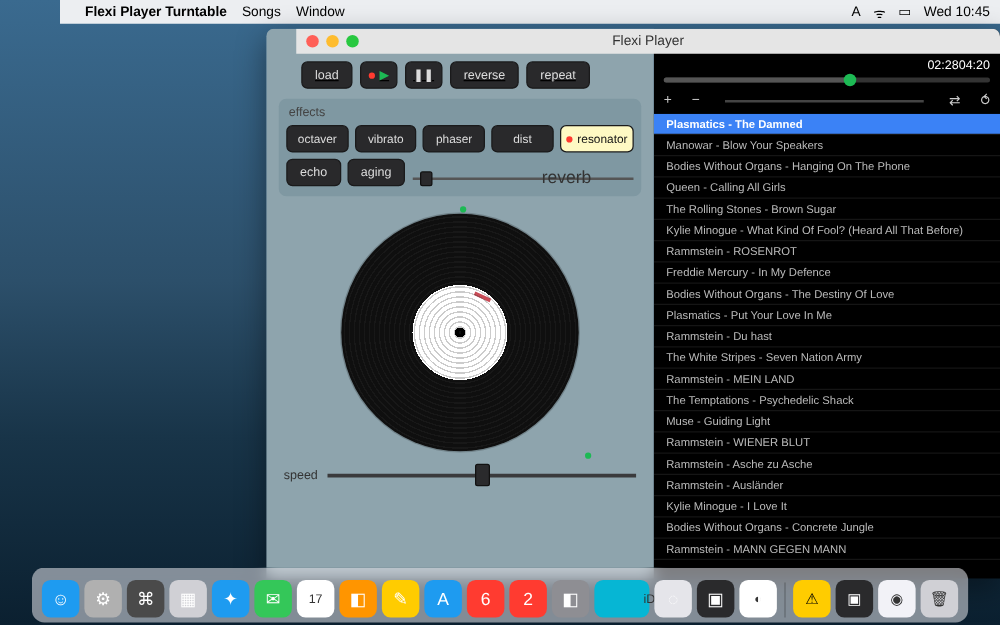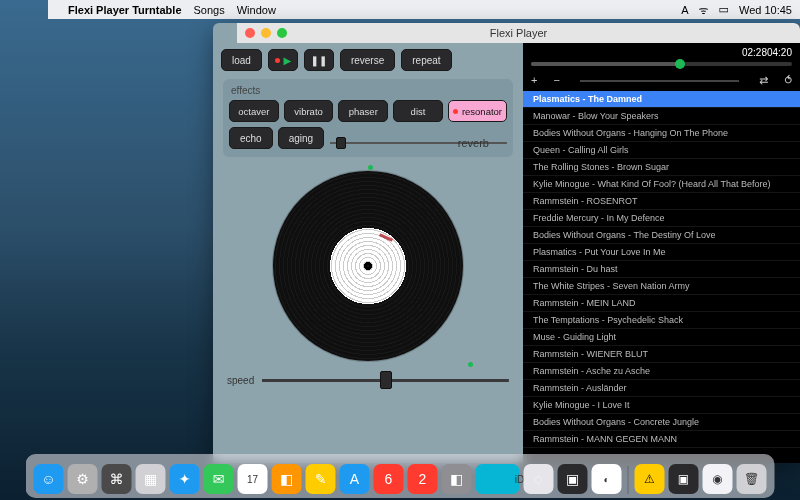--- a/index.html
+++ b/index.html
@@ -16,26 +16,26 @@
   .window { position:absolute; top:23px; left:213px; width:587px; height:440px; border-radius:6px 6px 0 0; box-shadow:0 8px 24px rgba(0,0,0,.4); display:flex; overflow:hidden; }
   .titlebar { position:absolute; top:0; left:0; right:0; height:20px; background:#e5e5e5; display:flex; align-items:center; font-size:11px; z-index:5;margin-left:24px; }
   .tl-dots { display:flex; gap:6px; margin-left:8px; }
   .tl-dot { width:10px; height:10px; border-radius:50%; }
   .tl-title { position:absolute; left:0; right:0; text-align:center; color:#333; pointer-events:none; }
 
   .leftpane { width:310px; background:#8ea4ad; padding-top:20px; position:relative; }
   .rightpane { flex:1; background:#000; padding-top:20px; display:flex; flex-direction:column; color:#ccc; font-size:9px; }
 
   
-  .transport { display:flex; gap:6px; padding:6px 8px; }
+  .transport { display:flex; gap:6px; padding:6px 28px;text-decoration:underline; }
   .btn { background:#29292b; color:#ddd; border-radius:5px; font-size:10px; height:22px; display:flex; align-items:center; justify-content:center; cursor:pointer; border:1px solid #1a1a1b; }
   .btn.sq { width:30px; }
   .btn.wd { padding:0 10px; }
   .btn.green { color:#1db954; }
-  .btn.active { background:#f9a8d4; color:#111; }
+  .btn.active { background:#fef9c3; color:#111; }
   .dot-red { width:5px;height:5px;border-radius:50%;background:#ff3b30;display:inline-block;margin-right:4px;}
 
   
   .effects-box { margin:2px 10px; background:#7f98a2; border-radius:6px; padding:4px 6px 8px; }
   .effects-title { font-size:10px; color:#444; margin:2px 2px 4px; }
   .eff-row { display:flex; gap:5px; margin-bottom:5px; }
   .eff-row .btn { flex:1; font-size:9.5px; padding:0 4px; }
   .reverb-row { display:flex; align-items:flex-end; gap:6px; }
   .slider { position:relative; height:12px; flex:1; background:linear-gradient(#555,#555) center/100% 2px no-repeat; border-radius:3px; }
   .slider .thumb { position:absolute; top:0; width:10px; height:12px; background:#2a2a2c; border:1px solid #111; border-radius:2px; transform:translateX(-50%); }
@@ -125,21 +125,21 @@
           <div class="btn active"><span class="dot-red"></span>resonator</div>
         </div>
       <div class="reverb-row" style="position: relative;">
           <div style="display: flex; gap: 5px;">
             <div class="btn wd">echo</div>
             <div class="btn wd">aging</div>
           </div>
           <div class="slider" style="flex: 1 1 0%;">
             <div class="thumb" style="left: 6%;"></div>
           </div>
-          <span style="font-size: 11px; color: rgb(51, 51, 51); position: absolute; right: 18px; margin-top: -14px;">reverb</span>
+          <span style="font-size: 14px; color: rgb(51, 51, 51); position: absolute; right: 34px; margin-top: -14px;">reverb</span>
         </div>
     </div>
 
     <div class="turntable-wrap">
       <div class="green-dot" style="top:4px;left:50%;"></div>
       <div class="record">
         <div class="needle"></div>
       </div>
       <div class="green-dot" style="bottom:4px;right:40px;"></div>
     </div>

